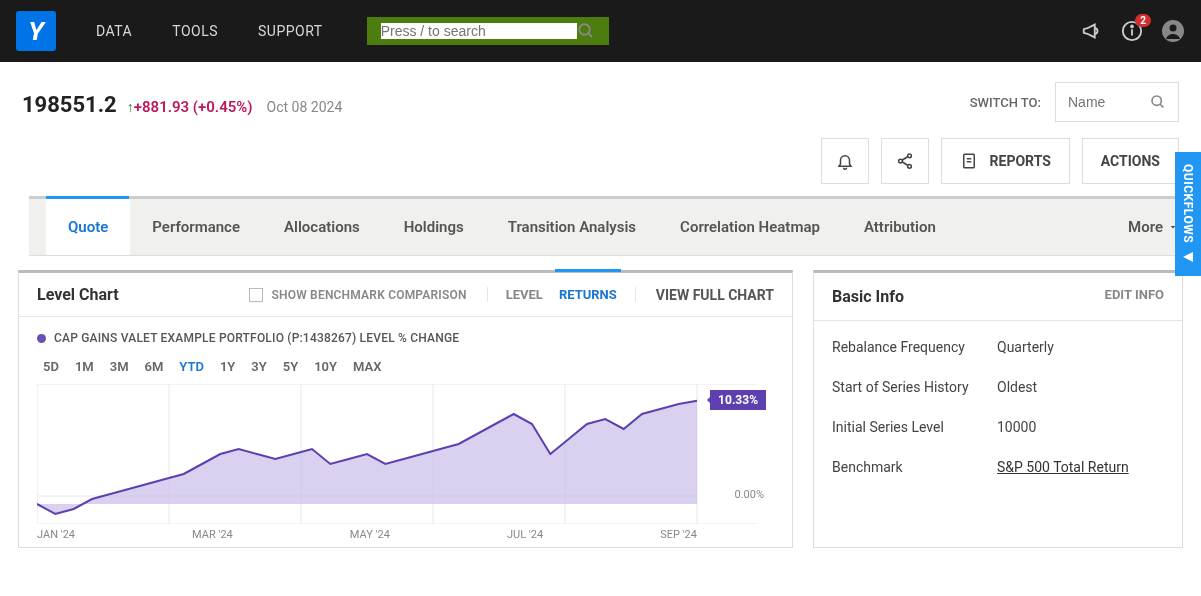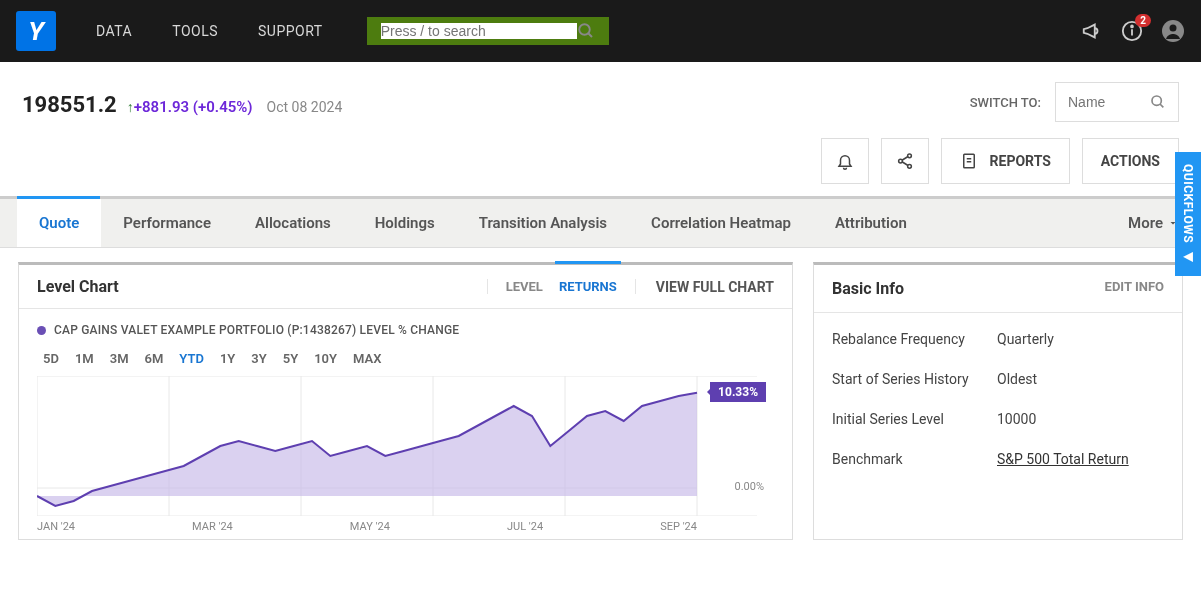--- a/index.html
+++ b/index.html
@@ -19,33 +19,33 @@
 
 
 .header { padding: 20px 22px 12px 22px; display: flex; align-items: flex-start; }
 .header-left { flex: 1; }
 .title-row { display: flex; align-items: center; margin-top: 10px; }
 .page-title { font-size: 27px; font-weight: 700; color: #222; margin-right: 18px; }
 .edit-icon { color: #888; cursor: pointer; }
 .value-row { display: flex; align-items: baseline; margin-top: 10px; }
 .big-value { font-size: 22px; font-weight: 700; color: #222; margin-right: 10px; }
 .change-arrow { color: #2e7d32; font-size: 14px; font-weight: 700; }
-.change-value { color: #6d28d9; font-size: 15px; font-weight: 600; margin-right: 14px; }
+.change-value { color: #be185d; font-size: 15px; font-weight: 600; margin-right: 14px; }
 .date-text { color: #888; font-size: 14px; }
 .header-right { display: flex; flex-direction: column; align-items: flex-end; gap: 16px; }
 .switch-row { display: flex; align-items: center; gap: 14px; }
 .switch-label { color: #666; font-size: 13px; font-weight: 500; }
 .switch-box { border: 1px solid #ddd; height: 40px; width: 124px; display: flex; align-items: center; padding: 0 12px; }
 .switch-input { border: none; outline: none; color: #888; font-size: 14px; flex: 1; width: 70px; }
 .action-buttons { display: flex; gap: 12px; }
 .icon-btn { border: 1px solid #ddd; background: #fff; width: 48px; height: 46px; display: flex; align-items: center; justify-content: center; cursor: pointer; color: #444; }
 .text-btn { border: 1px solid #ddd; background: #fff; height: 46px; display: flex; align-items: center; padding: 0 18px; cursor: pointer; color: #444; font-size: 14px; font-weight: 700; gap: 12px; }
 
 
-.tabbar { display: flex; align-items: stretch; background: #f0f0ee; border-top: 3px solid #ccc; border-bottom: 1px solid #ddd; height: 52px; position: relative; }
+.tabbar { display: flex; align-items: stretch; background: #f0f0ee; border-top: 3px solid #ccc; border-bottom: 1px solid #ddd; height: 60px; position: relative; margin-left: 29px; }
 .tabbar::before { content: ''; position: absolute; top: -3px; left: 17px; width: 83px; height: 3px; background: #2196f3; }
 .tab { padding: 0 22px; display: flex; align-items: center; font-size: 15px; font-weight: 600; color: #555; cursor: pointer; }
 .tab.active { background: #fff; color: #1976d2; margin-left: 17px; }
 .tab-spacer { flex: 1; }
 .tab-more { padding: 0 22px; display: flex; align-items: center; color: #555; font-size: 15px; font-weight: 600; cursor: pointer; }
 
 
 .content { display: flex; gap: 20px; padding: 14px 18px 0 18px; }
 .panel-left { flex: 1; border: 1px solid #ddd; border-top: 3px solid #bbb; min-width: 0; }
 .panel-right { width: 370px; border: 1px solid #ddd; border-top: 3px solid #bbb; }
@@ -201,20 +201,24 @@
         <path d="M7 10l5 5 5-5z"></path>
       </svg>
   </div>
 </div>
 
 <div class="content">
   <div class="panel-left">
     <div class="chart-header">
       <span class="chart-title">Level Chart</span>
       <div class="chart-header-spacer"></div>
+      <div class="cb-wrap">
+        <div class="cb"></div>
+        <span class="cb-label">SHOW BENCHMARK COMPARISON</span>
+      </div>
       <div class="toggle-group">
         <span class="toggle">LEVEL</span>
         <span class="toggle active">RETURNS</span>
       </div>
       <span class="view-full">VIEW FULL CHART</span>
     </div>
     <div class="chart-body">
       <div class="series-label">
         <span class="dot"></span>
         <span>CAP GAINS VALET EXAMPLE PORTFOLIO (P:1438267) LEVEL % CHANGE</span>

